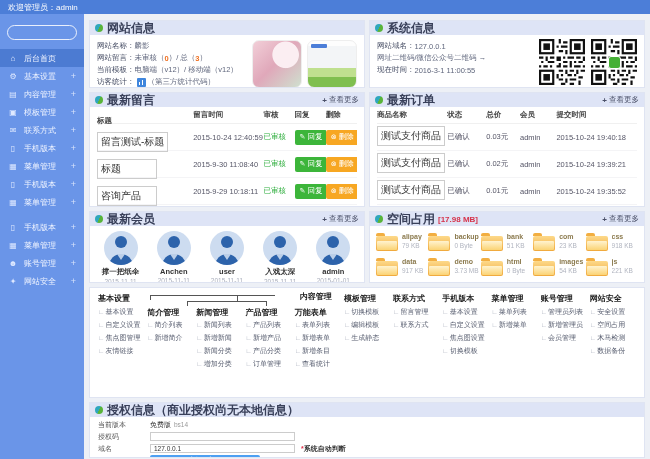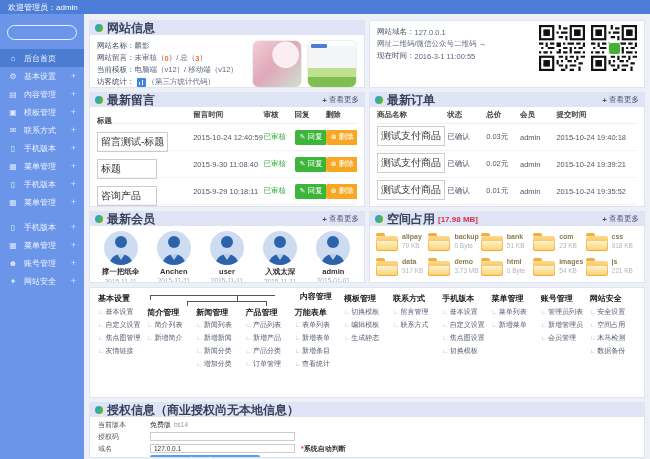--- a/index.html
+++ b/index.html
@@ -272,20 +272,24 @@
             </div>
           </div>
           <div class="thumbs">
             <div class="thumb thumb-pc"></div>
             <div class="thumb thumb-mobile"></div>
           </div>
         </div>
       </div>
 
       <div class="panel h68">
+        <div class="panel-header">
+          <span class="globe"></span>
+          <span class="ptitle">系统信息</span>
+        </div>
         <div class="info-body">
           <div class="info-lines">
             <div class="iline">
               <span class="ilbl">网站域名：</span>
                 <span>127.0.0.1</span>
             </div>
             <div class="iline">网址二维码/微信公众号二维码 →</div>
             <div class="iline">
               <span class="ilbl">现在时间：</span>
                 <span>2016-3-1 11:00:55</span>

